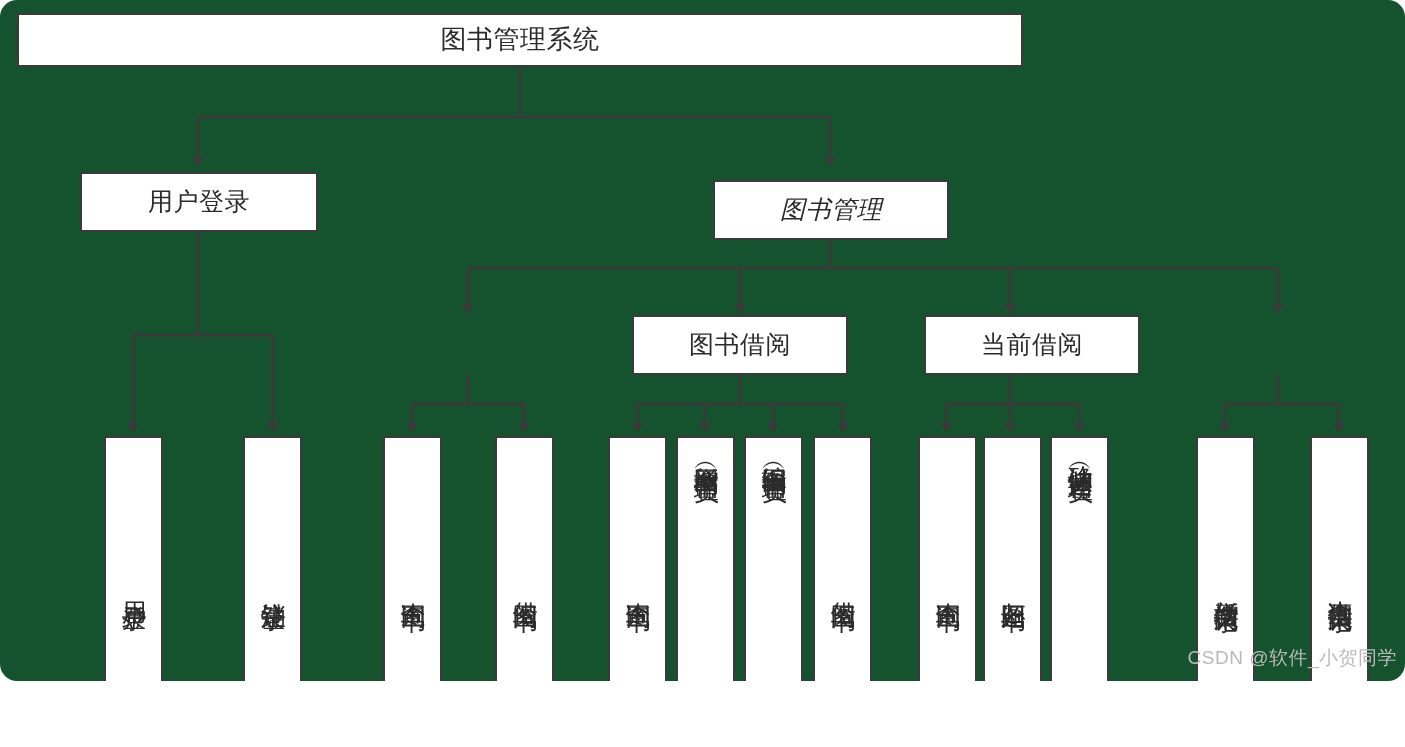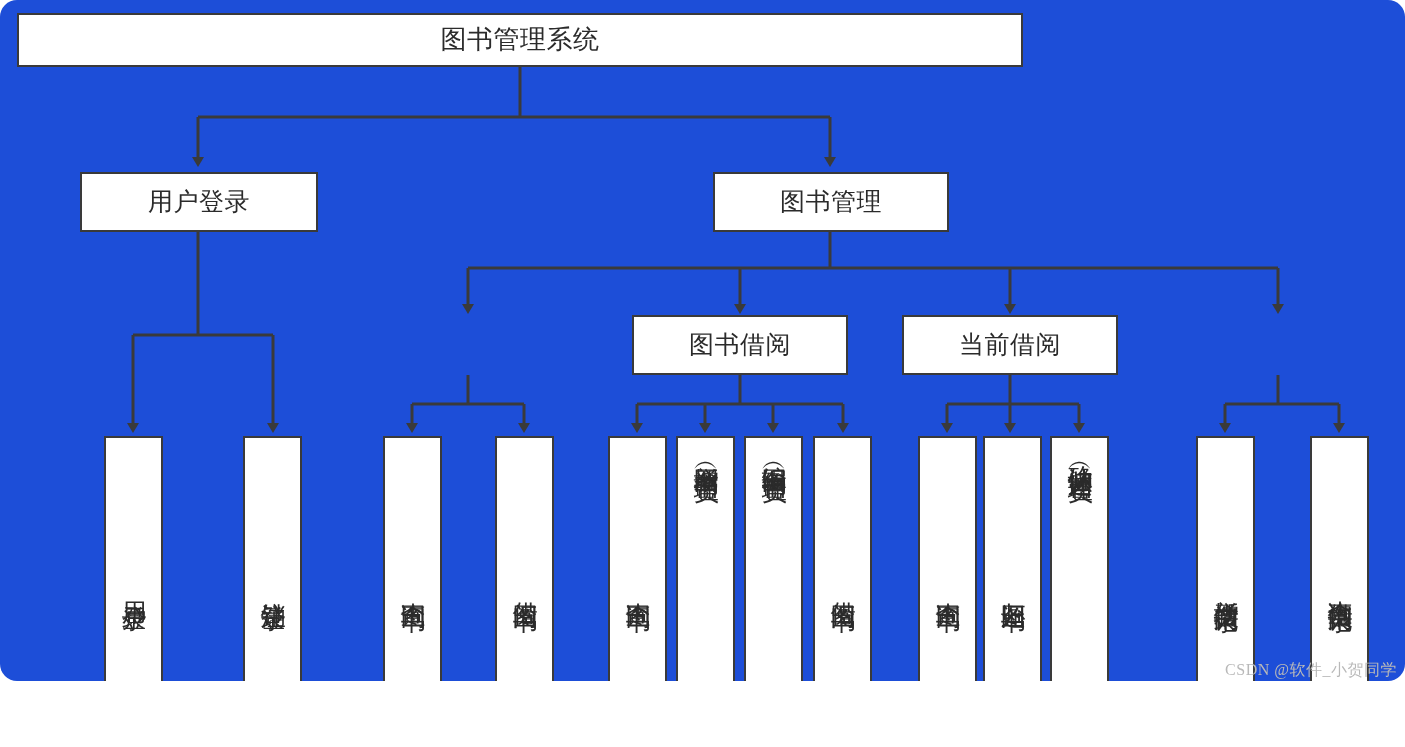--- a/index.html
+++ b/index.html
@@ -8,21 +8,21 @@
     padding: 0;
     background: #ffffff;
   }
   body {
     font-family: "DejaVu Sans", "Liberation Sans", sans-serif;
   }
   #diagram {
     position: relative;
     width: 1405px;
     height: 681px;
-    background: #1d4ed8;
+    background: #14532d;
     overflow: hidden;
     border-radius: 17px;
   }
   #edges {
     position: absolute;
     left: 0;
     top: 0;
     width: 1405px;
     height: 747px;
     pointer-events: none;
@@ -62,26 +62,26 @@
     letter-spacing: 2px;
     white-space: nowrap;
   }
   .node.vertical.center-text {
     align-items: center;
     padding-top: 0;
   }
   #watermark {
     position: absolute;
     right: 8px;
-    bottom: 0;
-    font-size: 16px;
+    bottom: 10px;
+    font-size: 19px;
     color: #b9b9b9;
     letter-spacing: 0.5px;
     white-space: nowrap;
-    font-family: Liberation Serif, serif;
+    font-family: Liberation Sans, sans-serif;
   }
 </style>
 </head>
 <body>
 
 <div id="diagram">
 
   <svg id="edges" viewBox="0 0 1405 747" xmlns="http://www.w3.org/2000/svg">
     <defs>
       <marker id="arrow" markerWidth="10" markerHeight="12" refX="1" refY="6" orient="auto" markerUnits="userSpaceOnUse">
@@ -133,30 +133,30 @@
   </svg>
 
   <div class="node horizontal root" style="left:17px; top:13px; width:1006px; height:54px;">
     <span class="label">图书管理系统</span>
   </div>
 
   <div class="node horizontal" style="left:80px; top:172px; width:238px; height:60px;">
     <span class="label">用户登录</span>
   </div>
 
-  <div class="node horizontal" style="left:713px; top:172px; width:236px; height:60px;">
+  <div class="node horizontal" style="left:713px; top:180px; width:236px; height:60px;font-style:italic;">
     <span class="label">图书管理</span>
   </div>
 
 
   <div class="node horizontal" style="left:632px; top:315px; width:216px; height:60px;justify-content:center;">
     <span class="label">图书借阅</span>
   </div>
 
-  <div class="node horizontal" style="left:902px; top:315px; width:216px; height:60px;">
+  <div class="node horizontal" style="left:924px; top:315px; width:216px; height:60px;">
     <span class="label">当前借阅</span>
   </div>
 
 
   <div class="node vertical center-text" style="left:104px; top:436px; width:59px; height:299px;">
     <span class="label">用户登录</span>
   </div>
 
   <div class="node vertical center-text" style="left:243px; top:436px; width:59px; height:299px;">
     <span class="label">注销登录</span>

